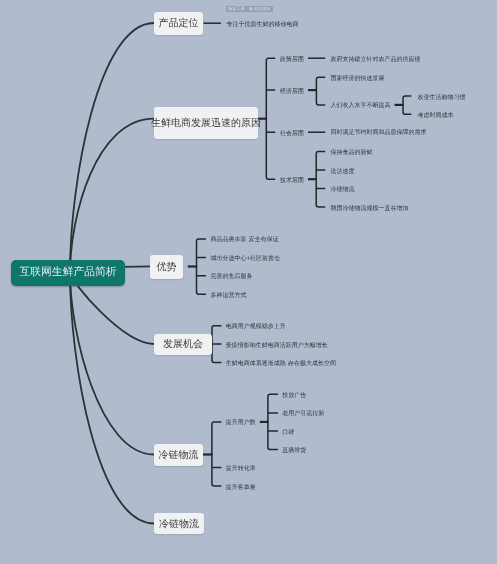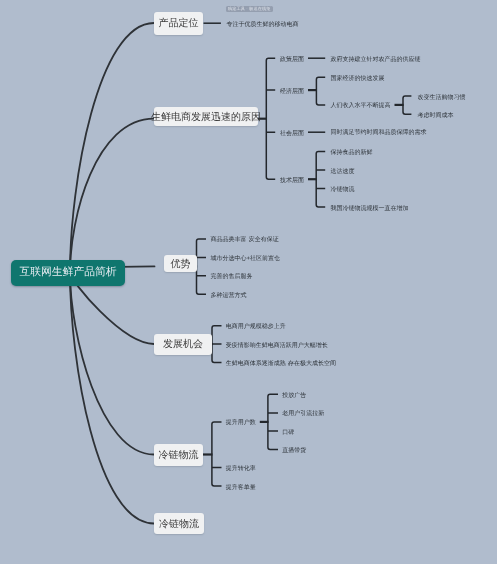--- a/index.html
+++ b/index.html
@@ -61,22 +61,22 @@
         <path d="M202.5,344 L212.6,344"></path>
         <path d="M203,454.5 L212.5,454.5"></path>
         <path d="M259.8,421.9 L268.5,421.9"></path>
       </g>
   </svg>
 
   <div class="wm">稿定工具 · 极速在线抠图</div>
   <div class="node root-node">互联网生鲜产品简析</div>
 
   <div class="node l1" style="left:154px;top:11.5px;width:49px;height:23px">产品定位</div>
-  <div class="node l1" style="left:154px;top:107px;width:104px;height:19px">生鲜电商发展迅速的原因</div>
-  <div class="node l1" style="left:164px;top:255px;width:33px;height:17px">优势</div>
+  <div class="node l1" style="left:154px;top:107px;width:104px;height:32px">生鲜电商发展迅速的原因</div>
+  <div class="node l1" style="left:150px;top:255px;width:33px;height:24px">优势</div>
   <div class="node l1" style="left:154px;top:333.5px;width:58px;height:21.5px">发展机会</div>
   <div class="node l1" style="left:154px;top:444px;width:49px;height:21.5px">冷链物流</div>
   <div class="node l1" style="left:154px;top:513px;width:50px;height:21px">冷链物流</div>
 
   <div id="leaves">
       <div class="leaf" style="left: 226.5px; top: 23.5px;">专注于优质生鲜的移动电商</div>
       <div class="leaf" style="left: 280px; top: 58.2px;">政策层面</div>
       <div class="leaf" style="left: 280px; top: 90.1px;">经济层面</div>
       <div class="leaf" style="left: 280px; top: 132.2px;">社会层面</div>
       <div class="leaf" style="left: 280px; top: 179.2px;">技术层面</div>

